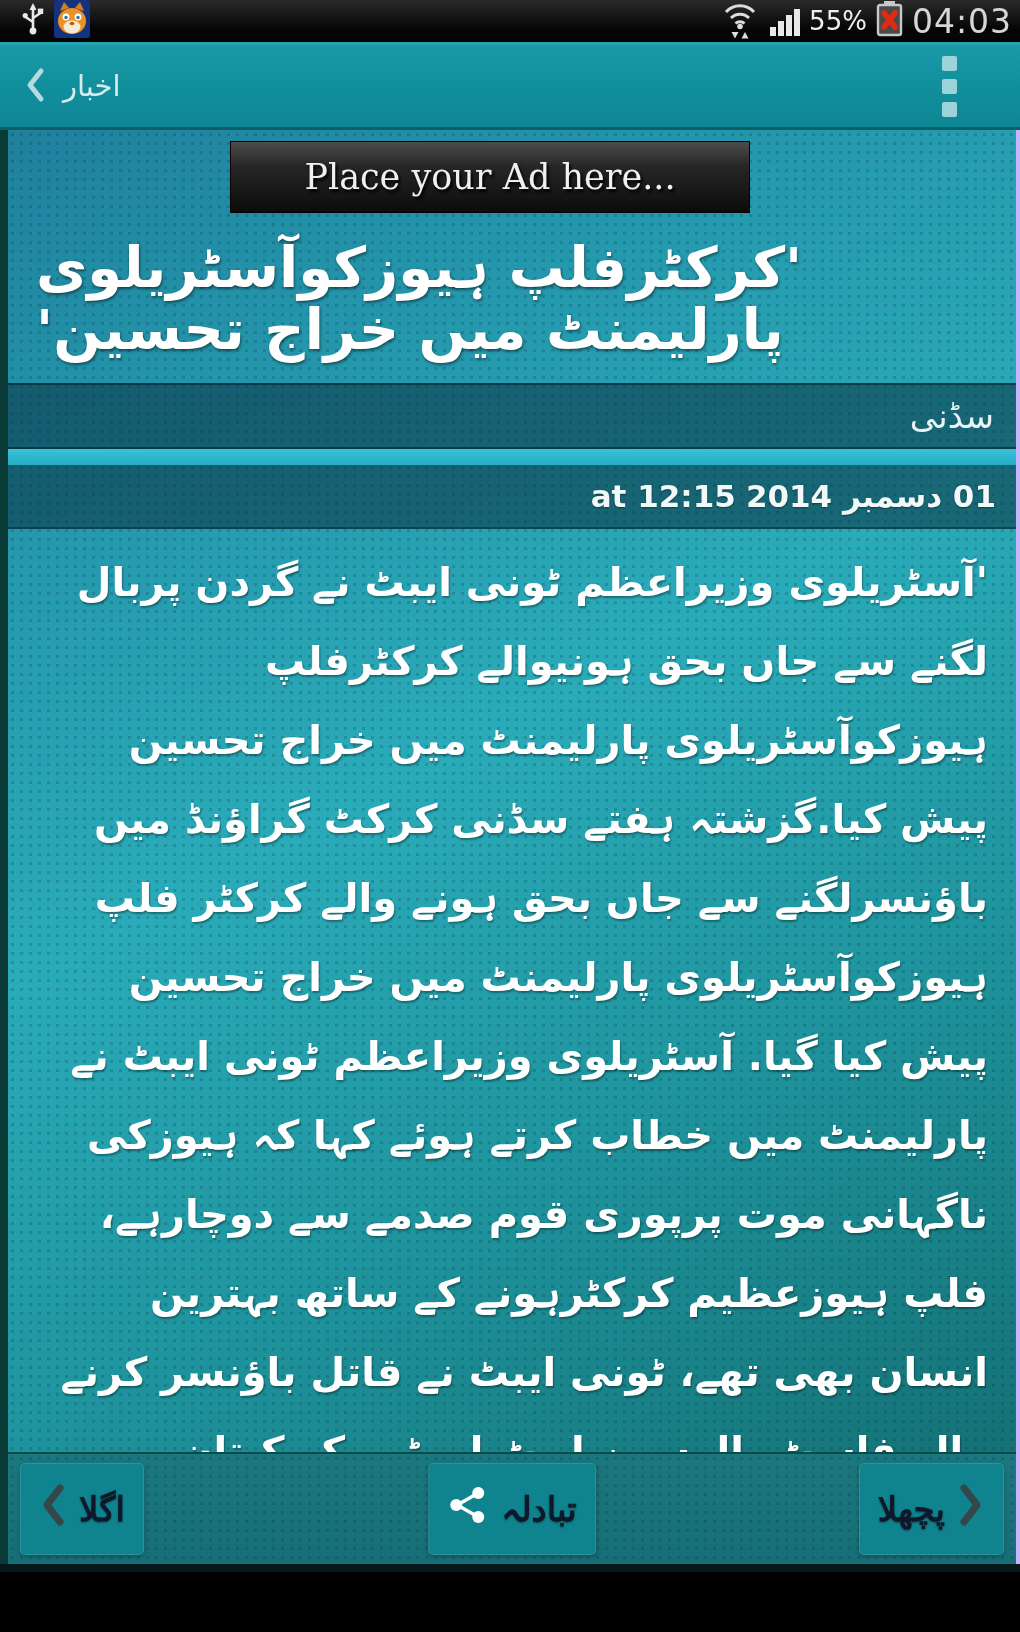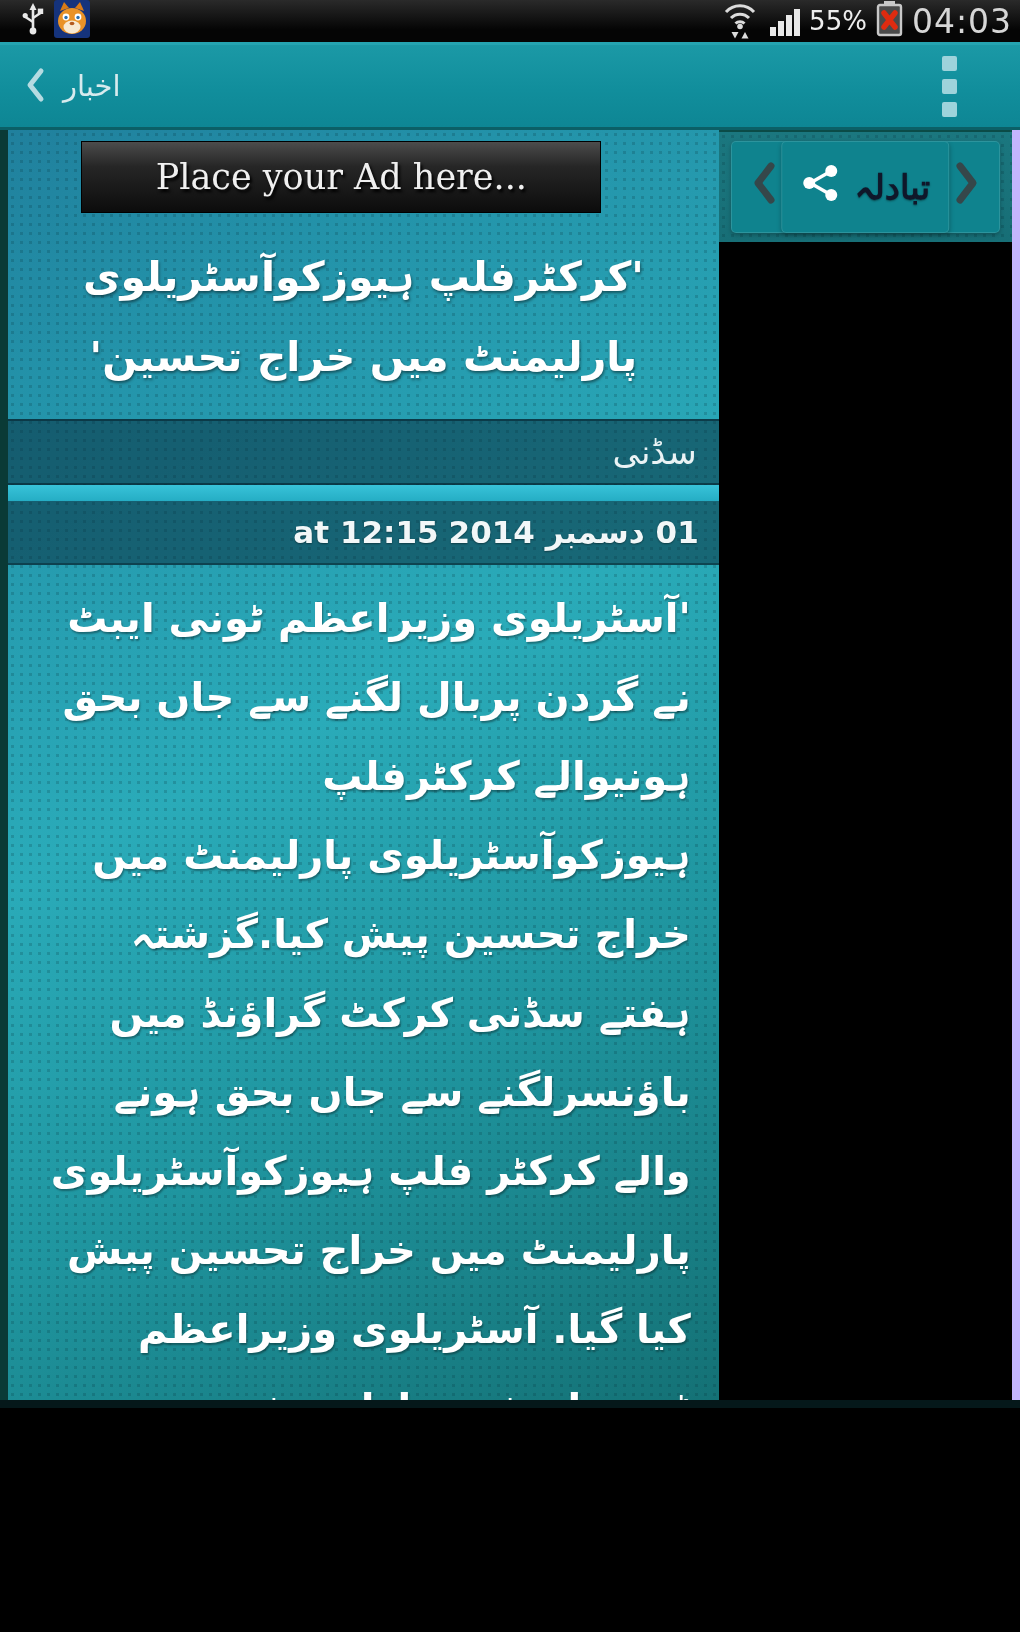--- a/index.html
+++ b/index.html
@@ -1,50 +1,50 @@
 <!DOCTYPE html>
 <html><head>
 <meta charset="utf-8">
 <style>
   * { box-sizing: border-box; margin: 0; padding: 0; }
   html,body { width:1020px; height:1632px; background:#000; font-family:"DejaVu Sans", sans-serif; overflow:hidden; }
-  .page { width:1020px; height:1408px; display:flex; flex-direction:column; }
+  .page { width:1020px; height:1572px; display:flex; flex-direction:column; }
 
   
   .status-bar { height:42px; background:linear-gradient(180deg,#2a2a2a 0%,#050505 70%); display:flex; align-items:center; padding:0 8px 0 22px; flex:0 0 auto; }
   .sb-left { display:flex; align-items:center; gap:10px; }
   .sb-right { margin-left:auto; display:flex; align-items:center; gap:9px; }
   .sb-pct { color:#eee; font-size:26px; }
   .sb-time { color:#d6d6d6; font-size:33px; letter-spacing:1px; }
   .sig-bars { display:flex; align-items:flex-end; gap:2px; height:30px; }
   .sig-bars i { display:block; width:6px; background:#e8e8e8; }
   .sig-bars i:nth-child(1){height:9px;} .sig-bars i:nth-child(2){height:15px;}
   .sig-bars i:nth-child(3){height:21px;} .sig-bars i:nth-child(4){height:27px;}
 
   
   .action-bar { height:88px; flex:0 0 auto; background:linear-gradient(180deg,#1b99a6 0%,#118e9c 55%,#0e8694 100%); border-top:3px solid #25a4b1; border-bottom:3px solid #0b5f66; display:flex; align-items:center; padding:0 19px; }
   .ab-back { display:flex; align-items:center; border:none; background:transparent; cursor:pointer; padding:4px; }
   .ab-title { margin-left:12px; color:#d7ebee; font-size:29px; }
   .ab-overflow { margin-left:auto; margin-right:38px; display:flex; flex-direction:column; gap:8px; background:transparent; border:none; cursor:pointer; padding:6px; }
   .ab-overflow i { display:block; width:15px; height:15px; background:#9ed3db; border-radius:2px; }
 
   
-  .frame { flex:1 1 auto; display:flex; flex-direction:row; min-height:0; border-left:8px solid #0a3a36; border-right:8px solid #c4b5fd; }
+  .frame { flex:1 1 auto; display:flex; flex-direction:column; min-height:0; border-left:8px solid #0a3a36; border-right:4px solid #c4b5fd; }
   .content { flex:1 1 auto; min-height:0; overflow:hidden; position:relative;
      background-image:
        radial-gradient(rgba(3,46,54,0.20) 26%, rgba(3,46,54,0) 30%),
        linear-gradient(152deg, #20809d 0%, #2392a9 16%, #2aabb9 46%, #1f959f 70%, #147175 100%);
      background-size: 9px 9px, 100% 100%; }
 
   .ad-banner { width:520px; height:72px; margin:11px auto 0; transform:translateX(-22px); cursor:pointer;
      background:linear-gradient(180deg,#4c4c4c 0%,#262626 35%,#0c0c0c 100%); border:1px solid #000;
      display:flex; align-items:center; justify-content:center; }
   .ad-banner span { font-family:"DejaVu Serif", serif; font-size:35px; color:#f0f0f0; text-shadow:2px 3px 3px #000; }
 
-  .headline { margin:24px 28px 0; direction:rtl; text-align:center; color:#fff; font-weight:bold; font-size:41px; line-height:80px; text-shadow:1px 2px 3px rgba(0,0,0,0.45); }
+  .headline { margin:24px 28px 0; direction:rtl; text-align:left; color:#fff; font-weight:bold; font-size:56px; line-height:62px; text-shadow:1px 2px 3px rgba(0,0,0,0.45); }
 
   .loc-bar { margin-top:22px; height:66px; background:rgba(7,42,58,0.52); border-top:2px solid rgba(4,28,38,0.55); border-bottom:2px solid rgba(4,28,38,0.55); display:flex; align-items:center; justify-content:flex-end; padding:0 22px; }
   .loc-bar span { color:#eaf3f5; font-size:34px; }
   .accent-strip { height:16px; background:linear-gradient(180deg,#38c3d9 0%,#25adc4 100%); }
   .date-bar { height:64px; background:rgba(7,42,58,0.52); border-bottom:2px solid rgba(4,28,38,0.45); display:flex; align-items:center; justify-content:flex-end; gap:10px; padding:0 20px; color:#f2f7f8; font-size:31px; font-weight:bold; text-shadow:0 1px 2px rgba(0,0,0,0.4); }
 
   .body-text { margin:14px 28px 0; direction:rtl; text-align:right; color:#fff; font-weight:bold; font-size:40px; line-height:79px; text-shadow:1px 2px 2px rgba(0,0,0,0.35); }
 
   
   .nav-bar { height:112px; flex:0 0 auto; position:relative; display:flex; align-items:center; padding:0 12px; border-top:2px solid #0b4b47;

